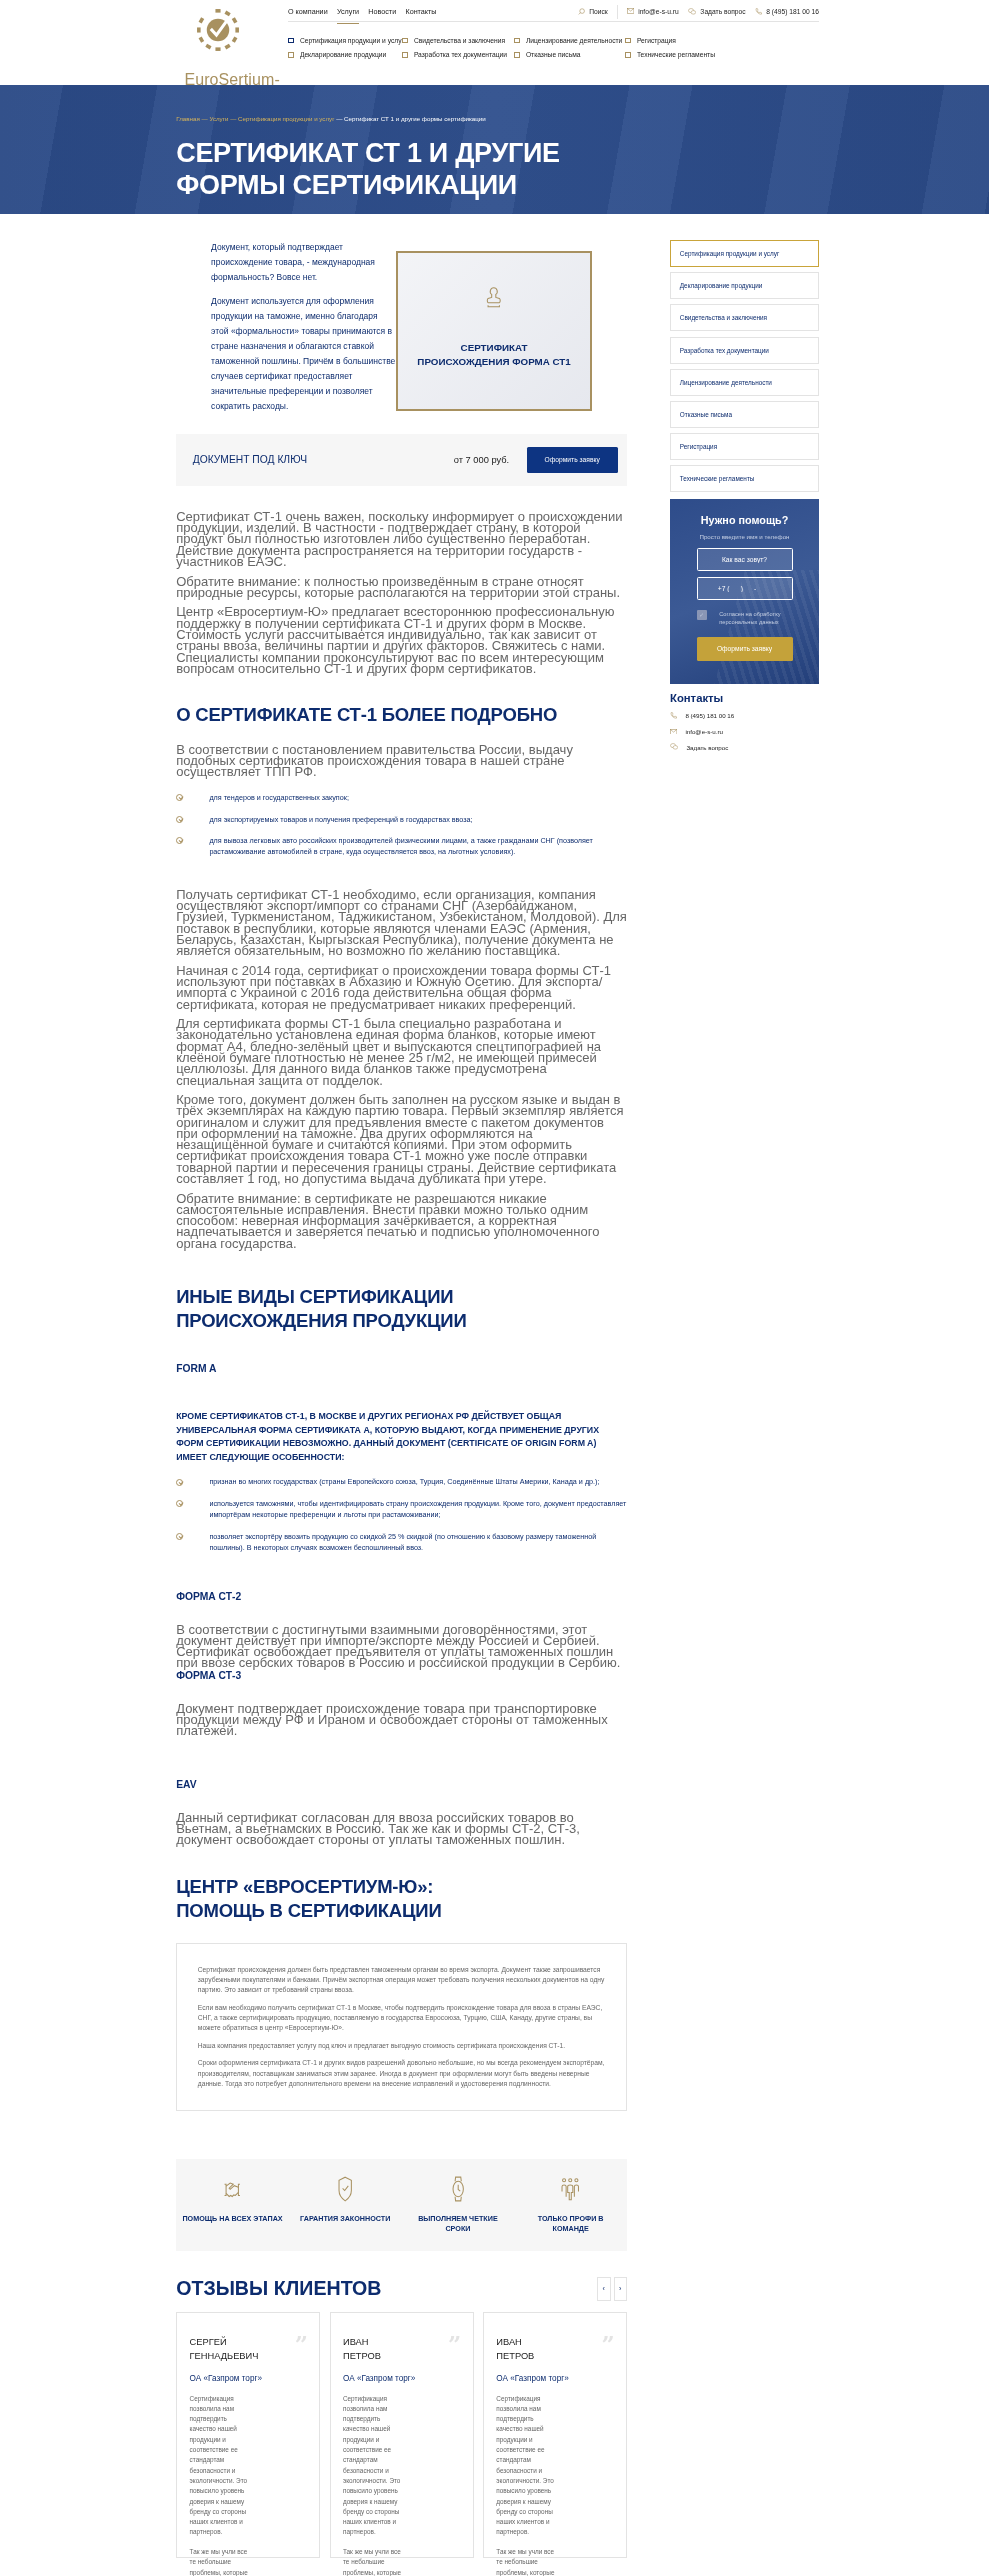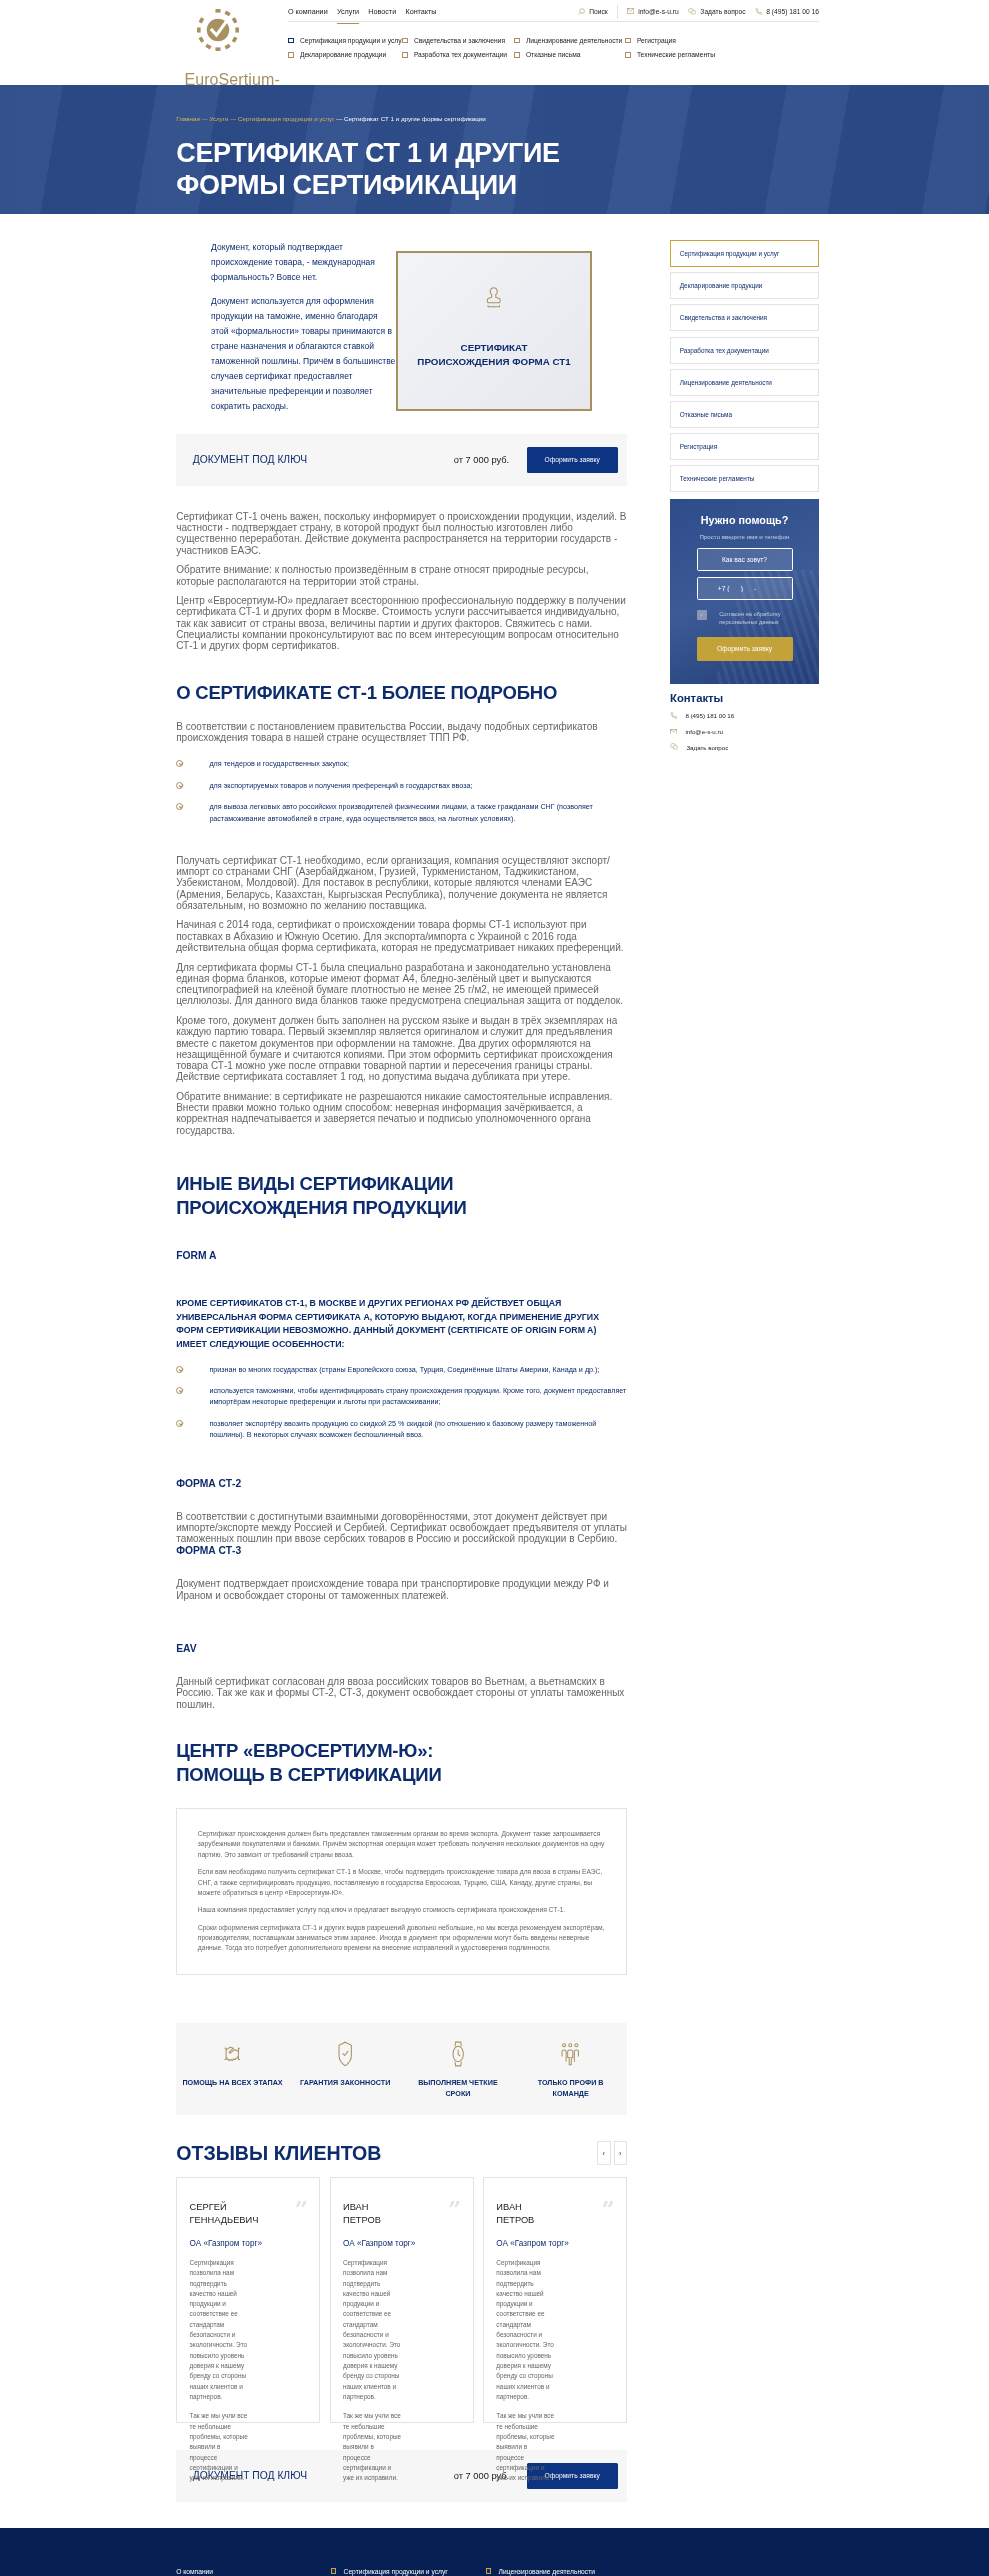--- a/index.html
+++ b/index.html
@@ -44,21 +44,21 @@
 .intro-text p:first-child{margin-top:0}
 .intro-card{width:196px;height:160px;border:2.1px solid #a89160;margin-top:11.3px;margin-right:0;background:linear-gradient(135deg,#f3f4f7,#e6e8ee);position:relative;display:flex;flex-direction:column;align-items:center}
 .stamp{margin-top:33px}
 .intro-card .ttl{margin-top:29px;text-align:center;color:#0d2c6e;font-size:9.8px;line-height:14px;font-weight:bold;text-transform:uppercase;width:155px}
 
 .cta{background:#f6f6f6;height:52px;margin-top:19.6px;display:flex;align-items:center;padding:0 9.3px 0 16.5px}
 .cta .lbl{color:#0d2c6e;font-size:10.3px;text-transform:uppercase}
 .cta .price{margin-left:auto;font-size:9.3px;color:#222;margin-right:17.5px}
 .btn-blue{background:#0d3482;color:#fff;font-size:6.7px;width:91px;height:26px;border-radius:1.5px;display:flex;align-items:center;justify-content:center;border:none}
 
-.txt{font-size:10px;line-height:11.3px;color:#666}
+.txt{font-size:13px;line-height:11.3px;color:#666}
 .txt p{margin-top:8.2px}
 h2.sec{color:#0d2c6e;font-size:18.5px;line-height:24px;font-weight:bold;text-transform:uppercase;letter-spacing:-0.2px}
 h3.sub{color:#0d2c6e;font-size:10.3px;line-height:13.4px;font-weight:bold;text-transform:uppercase}
 h4.dark{color:#0d2c6e;font-size:9.3px;line-height:13.4px;font-weight:bold;text-transform:uppercase}
 .checks{list-style:none}
 .checks li{display:flex;gap:26px;font-size:7.2px;line-height:11.3px;color:#0d2c6e;margin-top:10.3px}
 .chk{width:7.2px;height:7.2px;border:0.8px solid #a89160;border-radius:50%;flex:none;margin-top:2.1px;position:relative}
 .chk:after{content:"";position:absolute;left:1.5px;top:1px;width:2.6px;height:1.5px;border-left:0.8px solid #a89160;border-bottom:0.8px solid #a89160;transform:rotate(-45deg)}
 
 .boxed{border:0.5px solid #e3e3e3;padding:20.6px 20.6px 20.6px 20.6px;font-size:6.7px;line-height:10.3px;color:#666}

